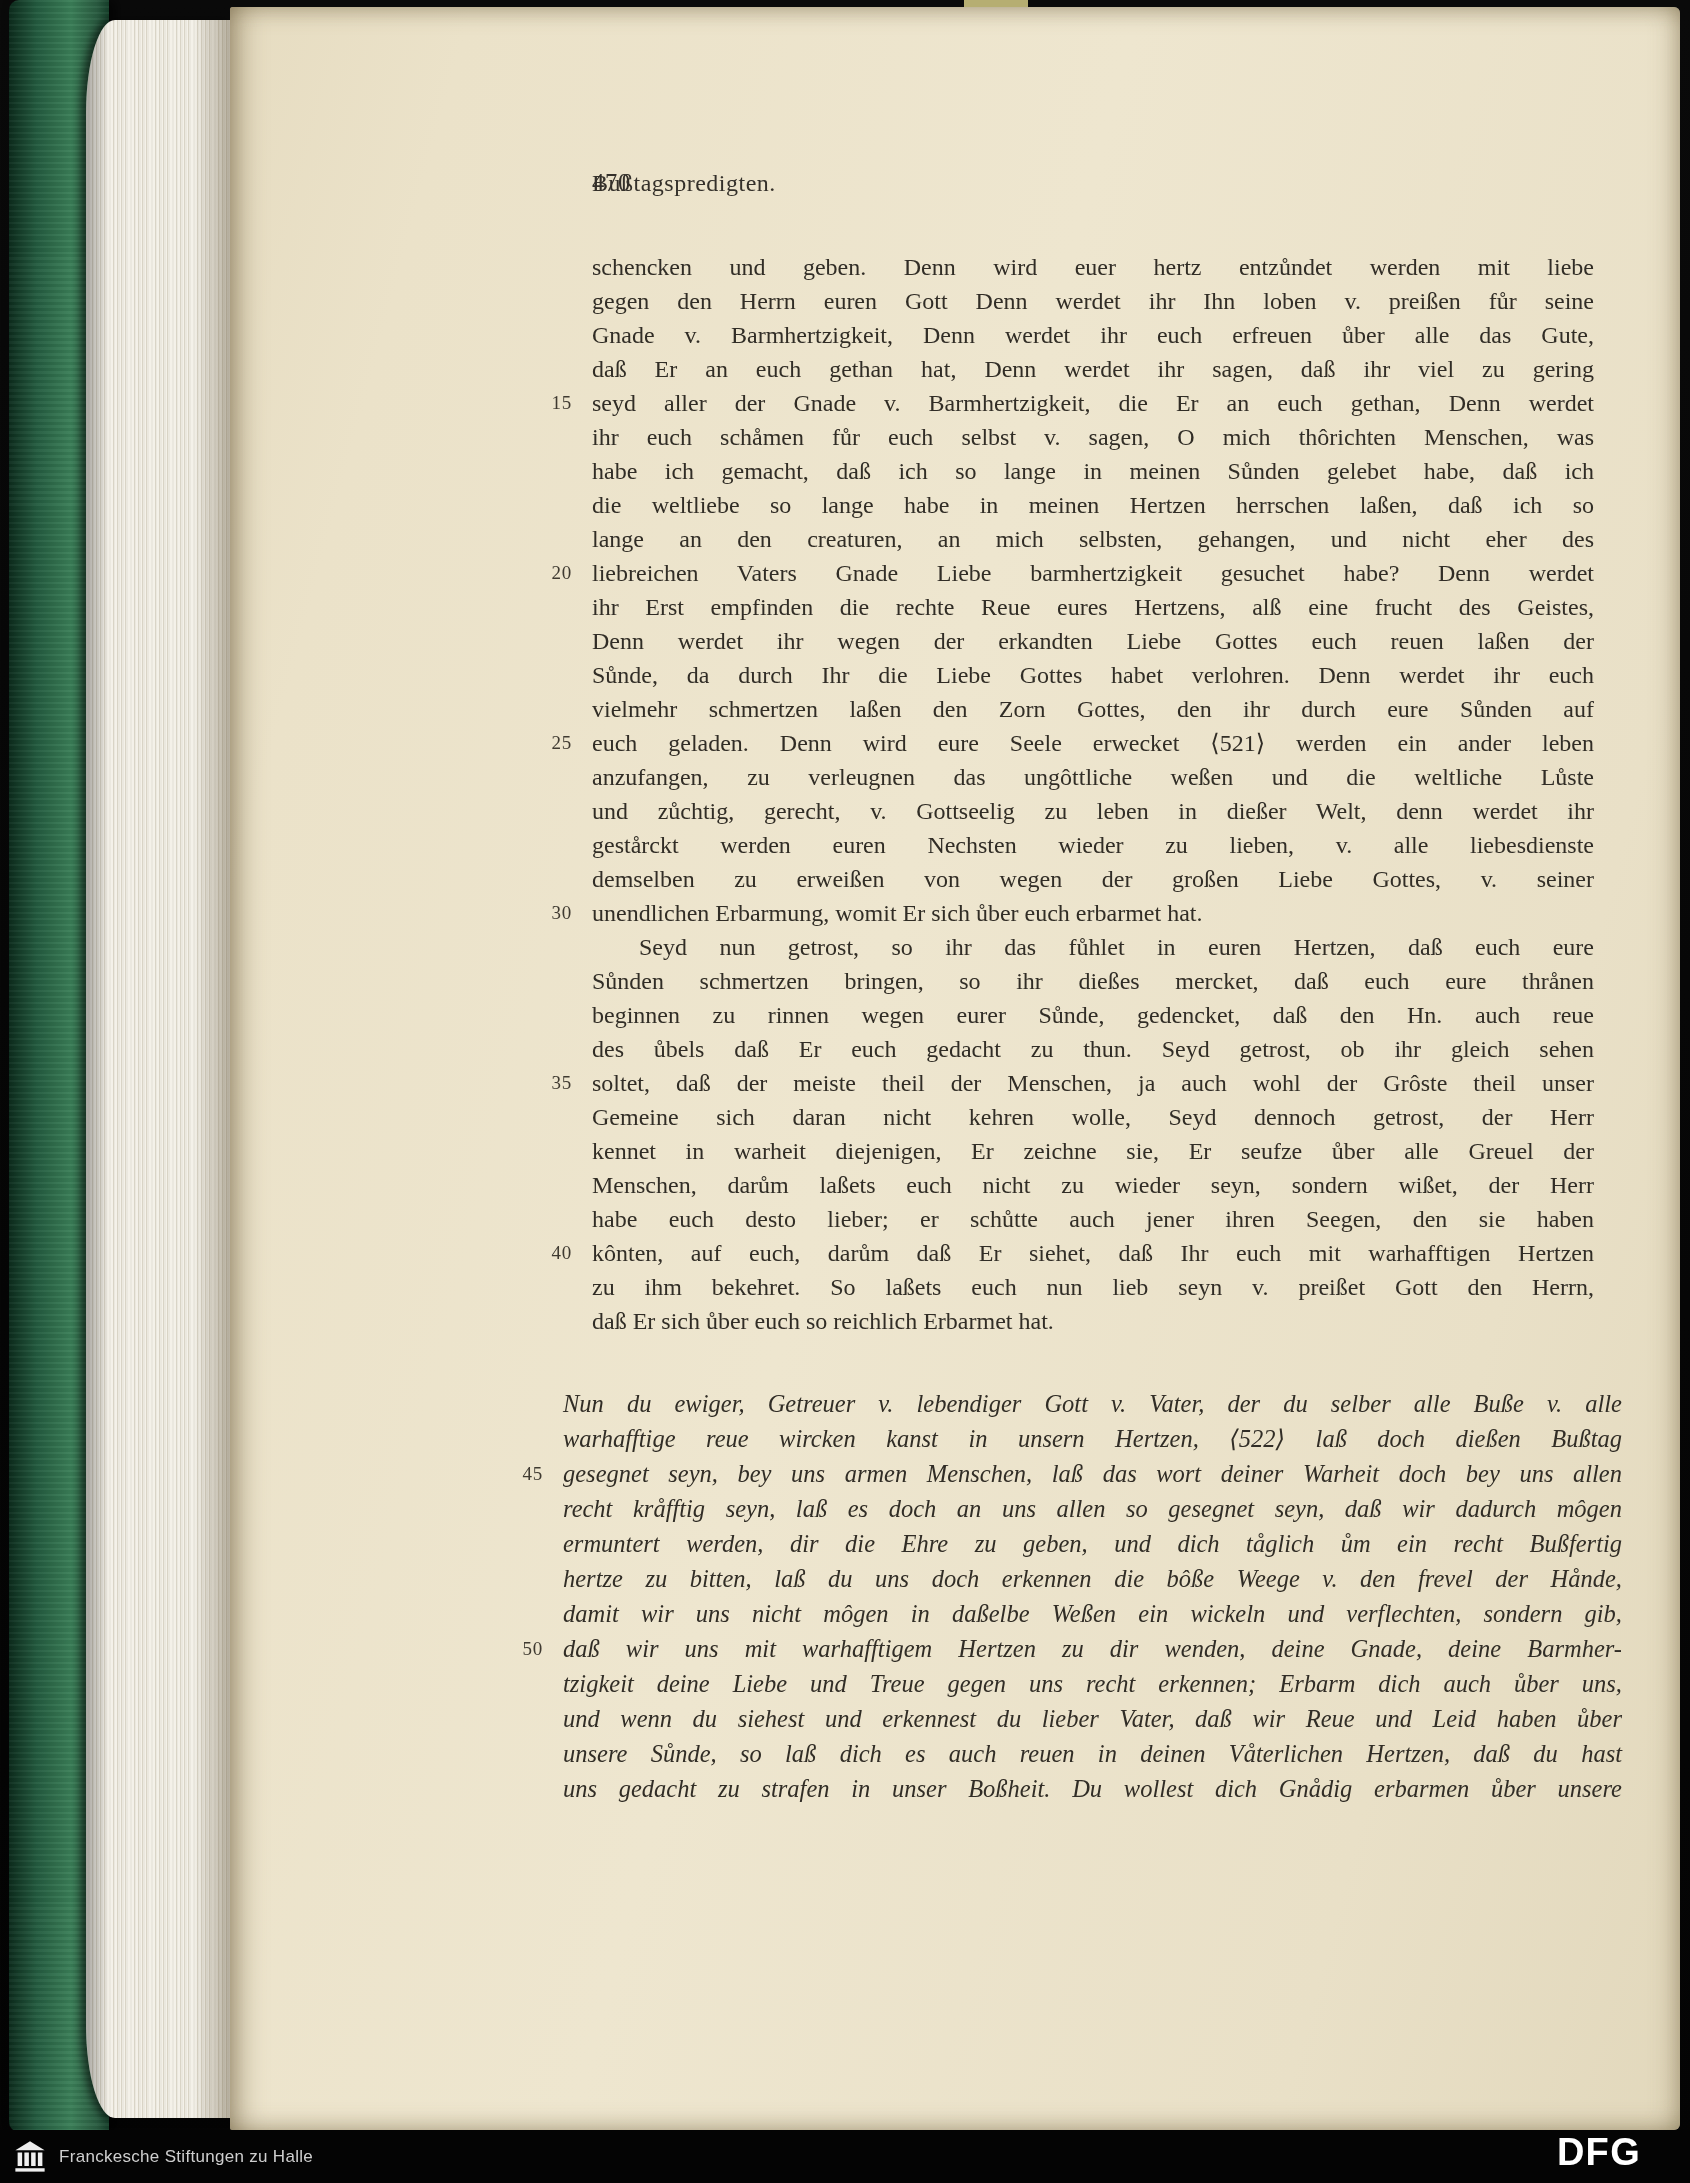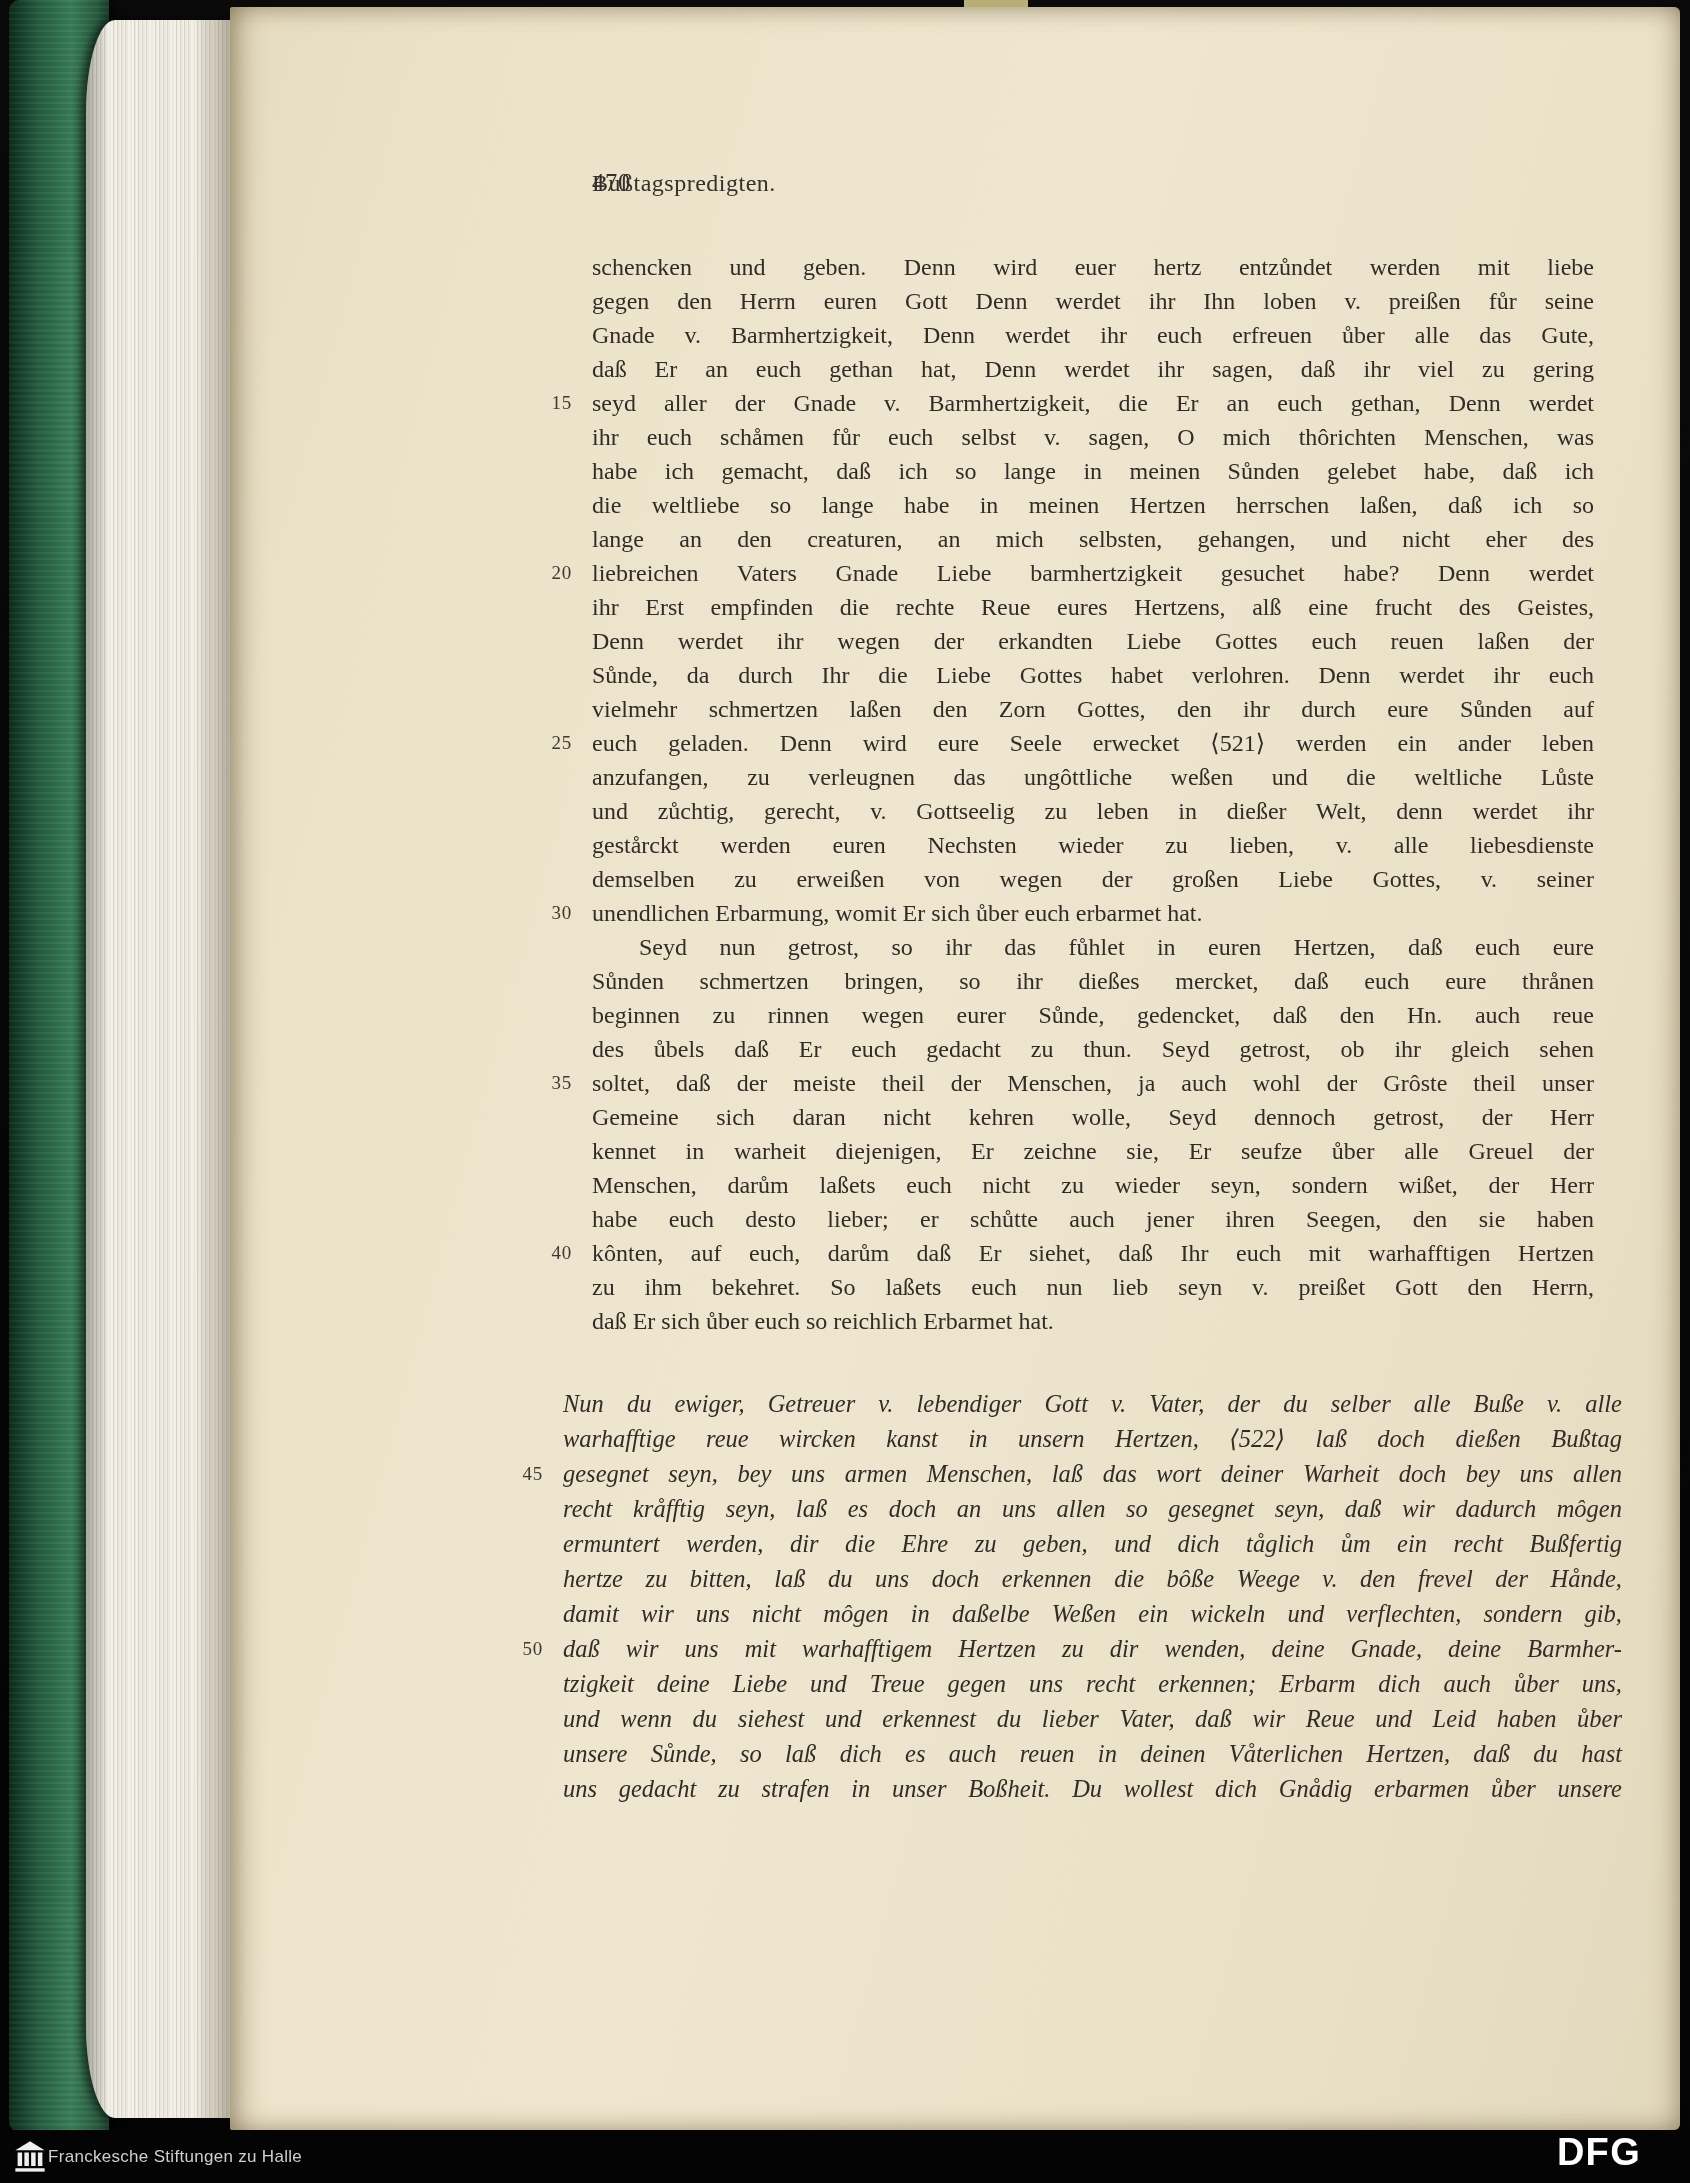--- a/index.html
+++ b/index.html
@@ -43,21 +43,21 @@
   .para.italic{font-style:italic;font-size:24.5px;margin-left:-29px;width:calc(100% + 57px);margin-top:48px;}
   .para.italic .line{height:35px;line-height:35px;}
   .line{position:relative;text-align:justify;text-align-last:justify;}
   .line.last{text-align-last:left;}
   .line.indent .line-text{padding-left:47px;}
   .margin-num{position:absolute;right:calc(100% + 20px);top:0;font-size:19px;
     font-style:normal;color:#3f3a31;letter-spacing:0.8px;line-height:inherit;}
   
   .footer-bar{position:absolute;left:0;bottom:0;width:100%;height:53px;background:#040404;
     font-family:"Liberation Sans","DejaVu Sans",sans-serif;}
-  .footer-left{position:absolute;left:12px;bottom:7.6px;display:flex;align-items:center;}
+  .footer-left{position:absolute;left:12px;bottom:7.6px;display:flex;align-items:center;gap:11px;}
   .fs-logo{width:36px;height:36px;fill:#efefef;}
   .fs-text{color:#cfcfcf;font-size:17px;letter-spacing:0.3px;}
   .dfg{position:absolute;right:49px;bottom:9.3px;color:#ffffff;font-size:38px;
     font-weight:bold;letter-spacing:1.3px;}
 </style>
 </head>
 <body>
 
 <div class="scene">
 

